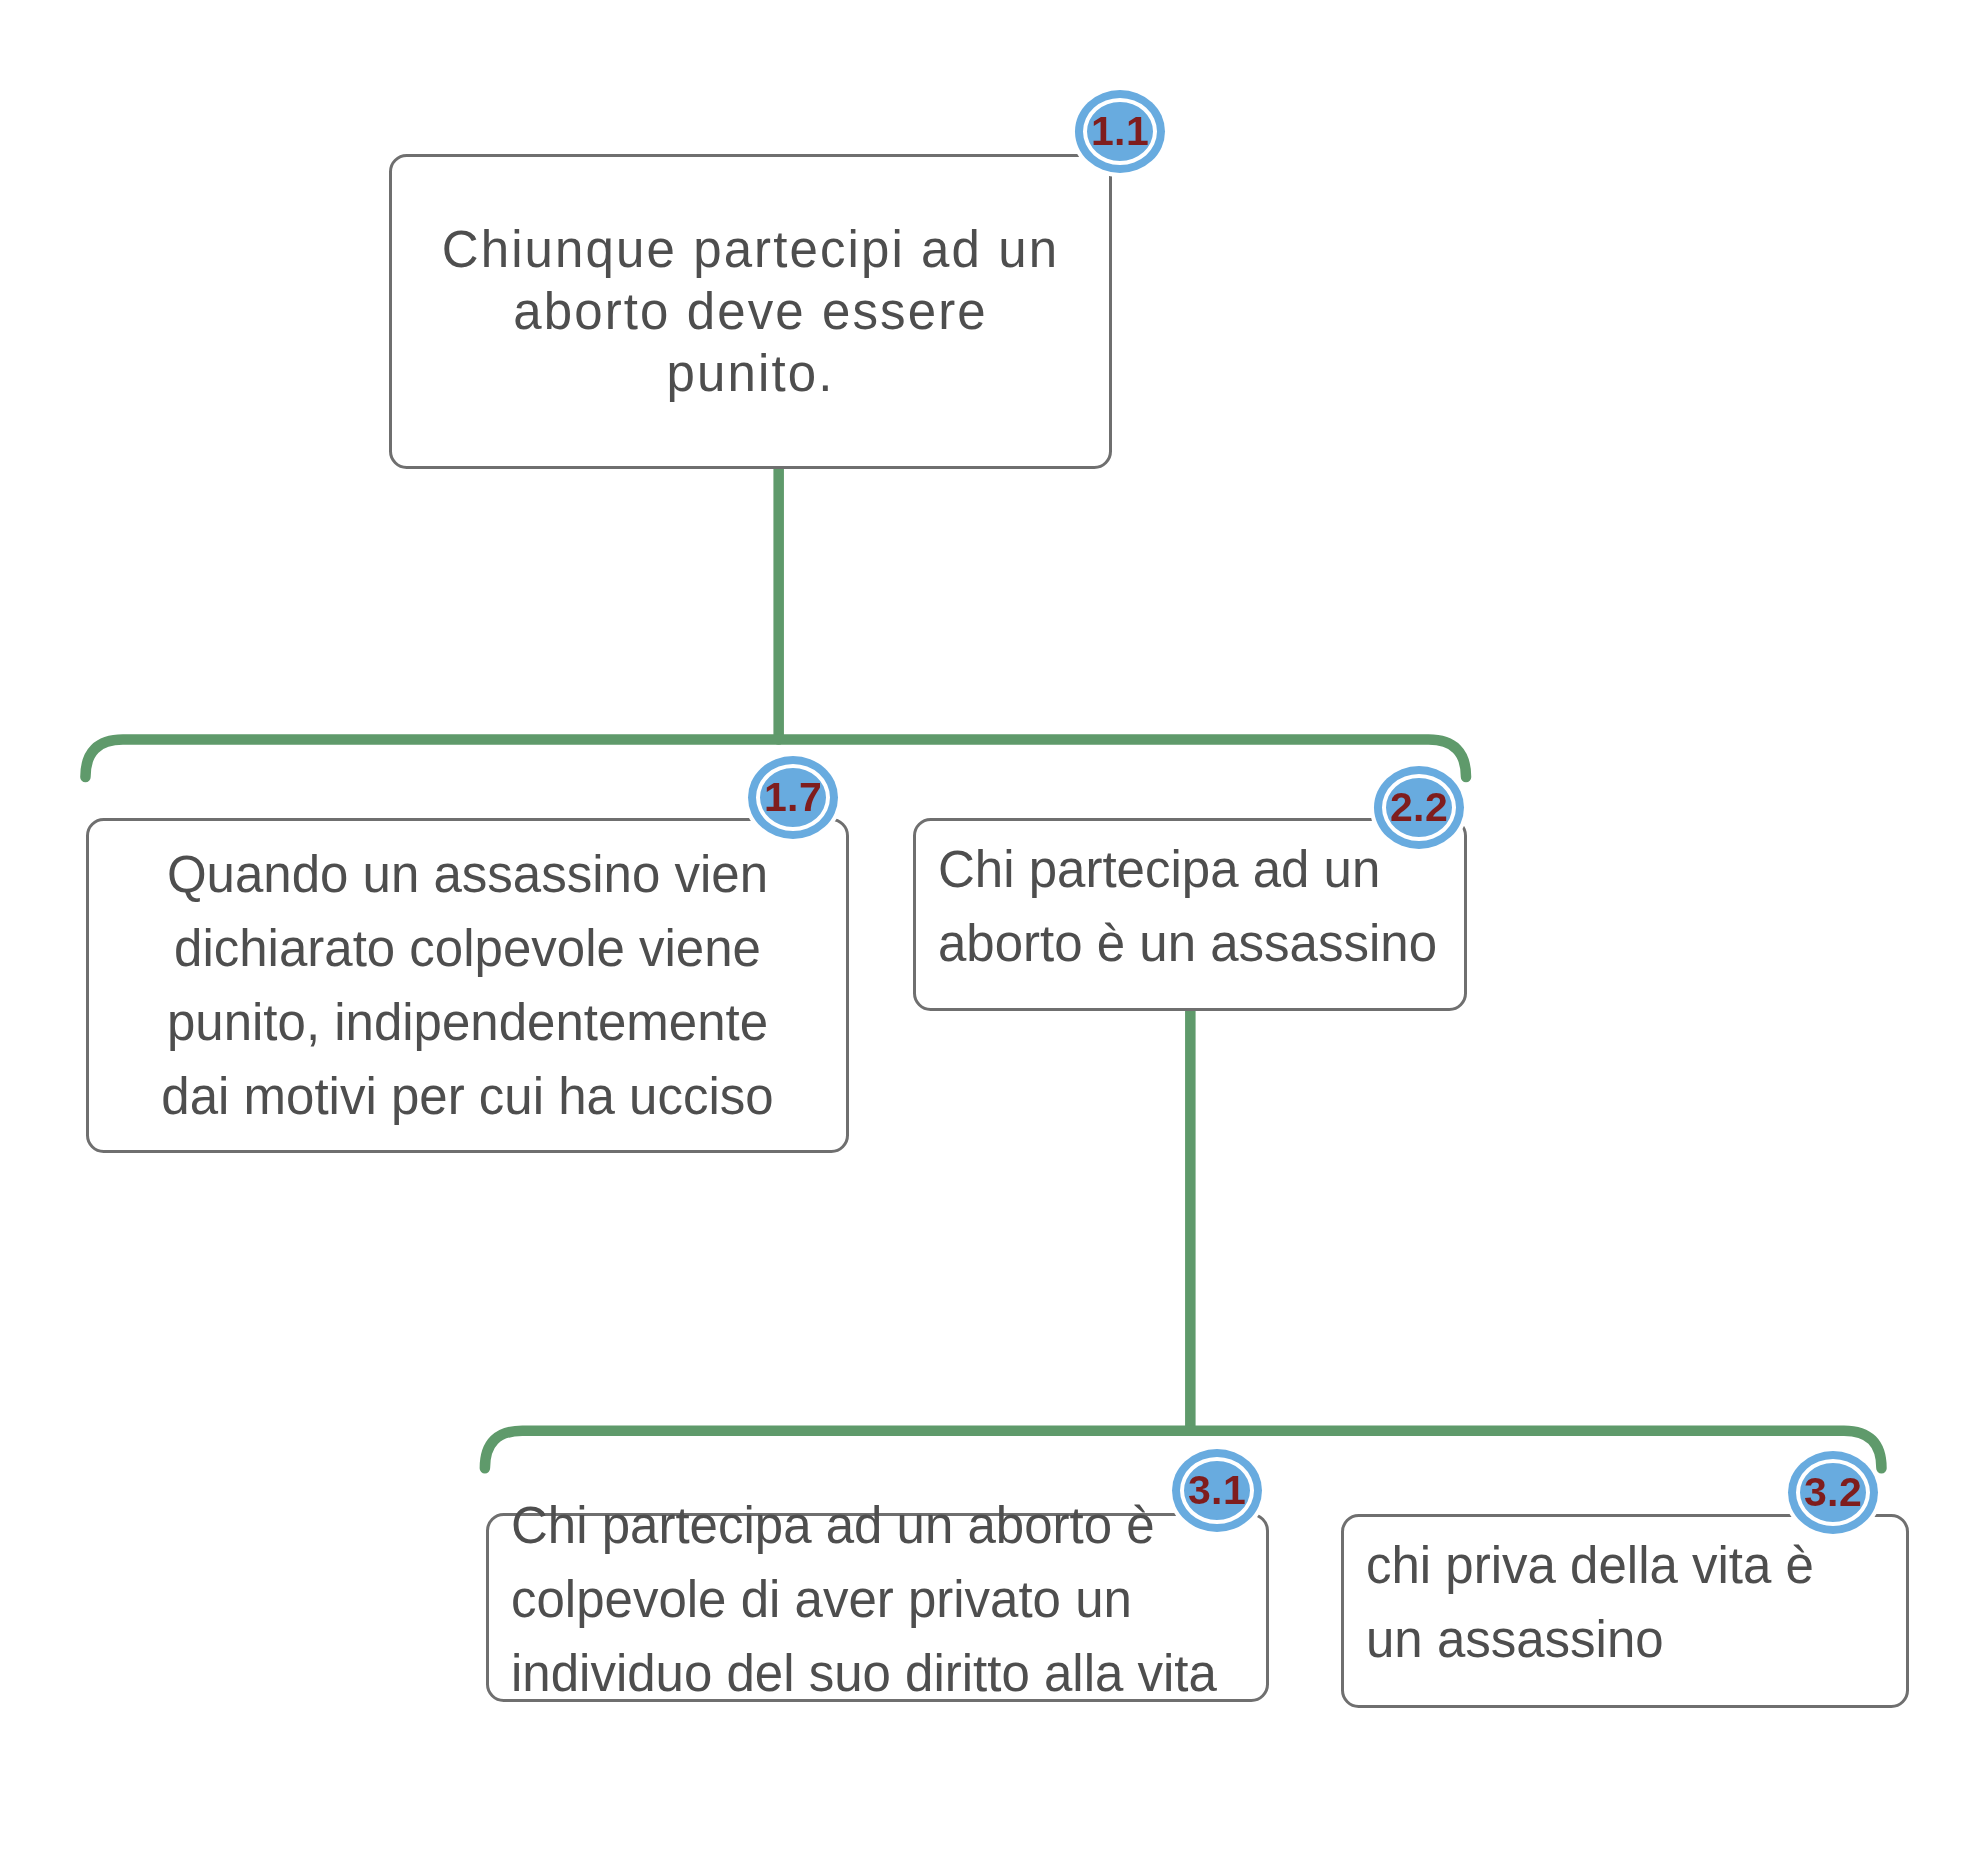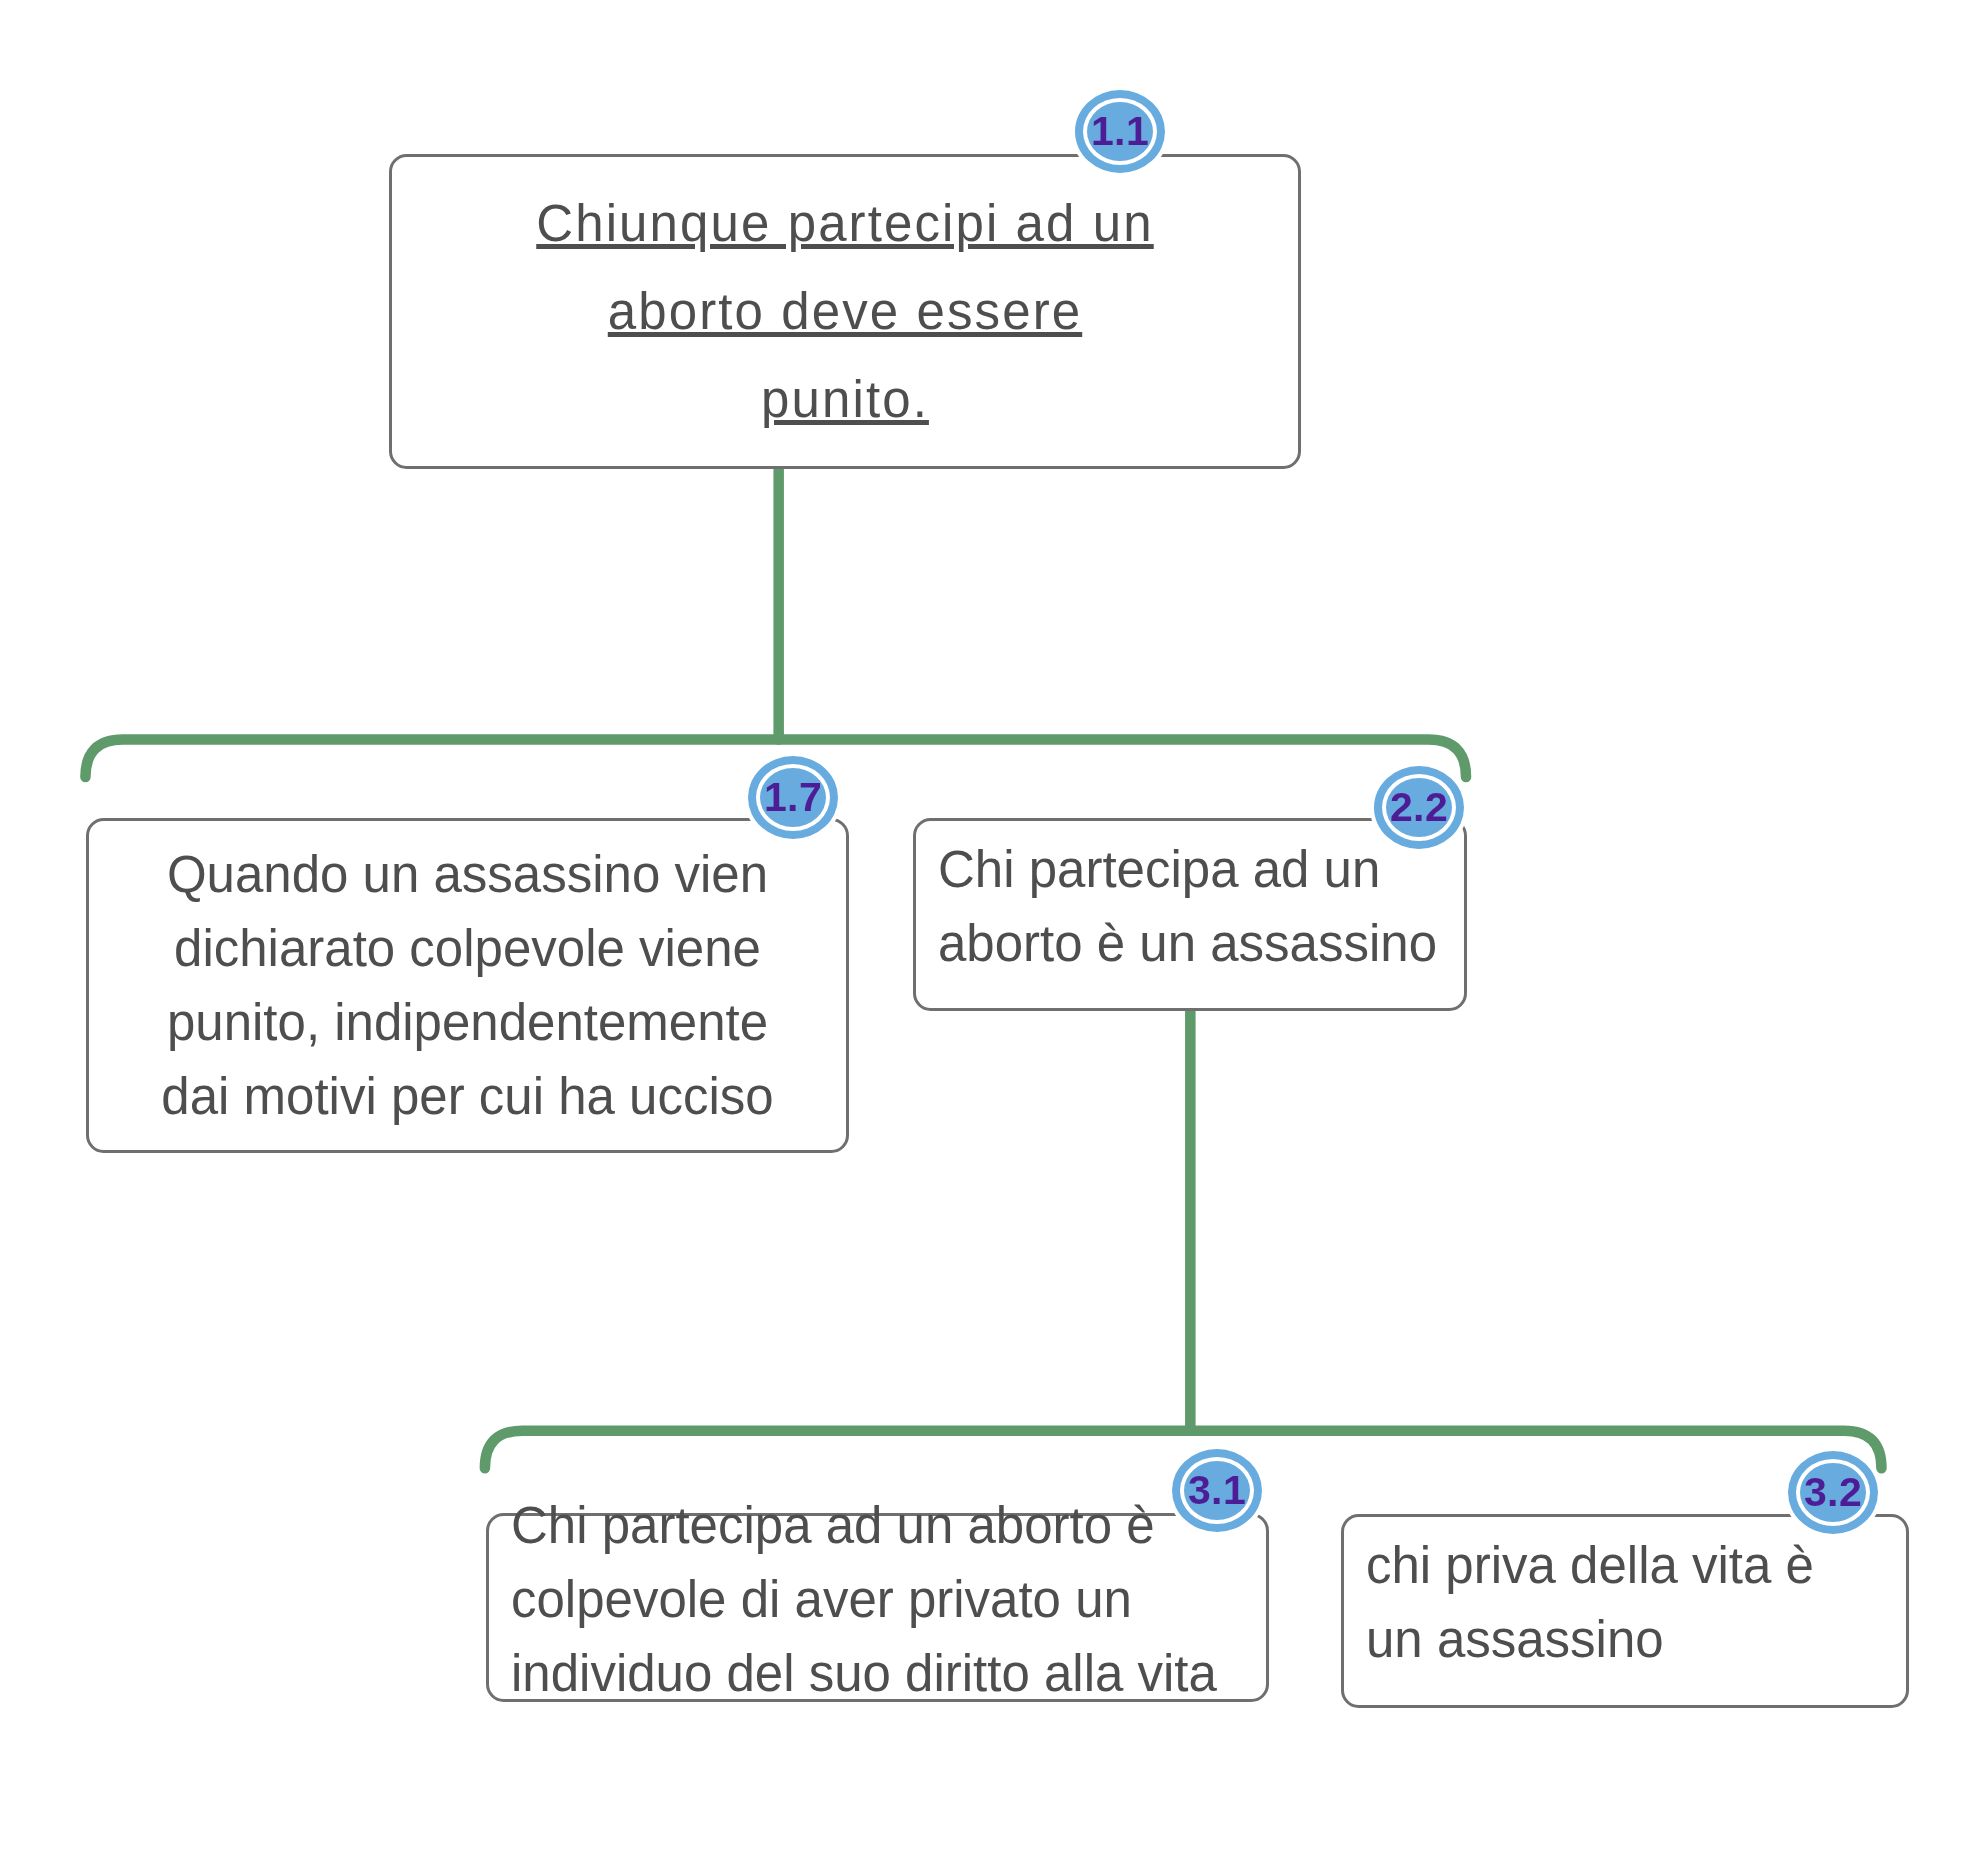--- a/index.html
+++ b/index.html
@@ -48,24 +48,23 @@
     justify-content: center;
     text-align: center;
     padding: 0 17px;
   }
   .node--left {
     justify-content: flex-start;
     text-align: left;
     padding: 0 17px 16px 22px;
   }
   #node-1-1 {
-    left: 389px; top: 154px; width: 912px; height: 315px;
-    line-height: 88px;
+    left: 389px; top: 154px; width: 723px; height: 315px;
+    line-height: 62px;
     letter-spacing: 2.1px;
-    text-decoration: underline;
   }
   #node-2-1 { left: 86px;  top: 818px; width: 763px; height: 335px; }
   #node-2-2 { left: 913px; top: 818px; width: 554px; height: 193px; }
   #node-3-1 { left: 486px; top: 1513px; width: 783px; height: 189px; }
   #node-3-2 { left: 1341px; top: 1514px; width: 568px; height: 194px; }
 
   .badge {
     position: absolute;
     z-index: 3;
     width: 90px;
@@ -78,21 +77,21 @@
     justify-content: center;
   }
   .badge-ring {
     position: absolute;
     inset: 8px;
     border: 4.6px solid #ffffff;
     border-radius: 50%;
     pointer-events: none;
   }
   .badge-label {
-    color: #4c1d95;
+    color: #7f1d1d;
     font-size: 41px;
     font-weight: bold;
     letter-spacing: 0.4px;
   }
   #badge-1-1 { left: 1075px; top: 90px;  }
   #badge-2-1 { left: 748px; top: 756px; }
   #badge-2-2 { left: 1374px; top: 766px; }
   #badge-3-1 { left: 1172px; top: 1449px; }
   #badge-3-2 { left: 1788px; top: 1451px; }
 </style>

